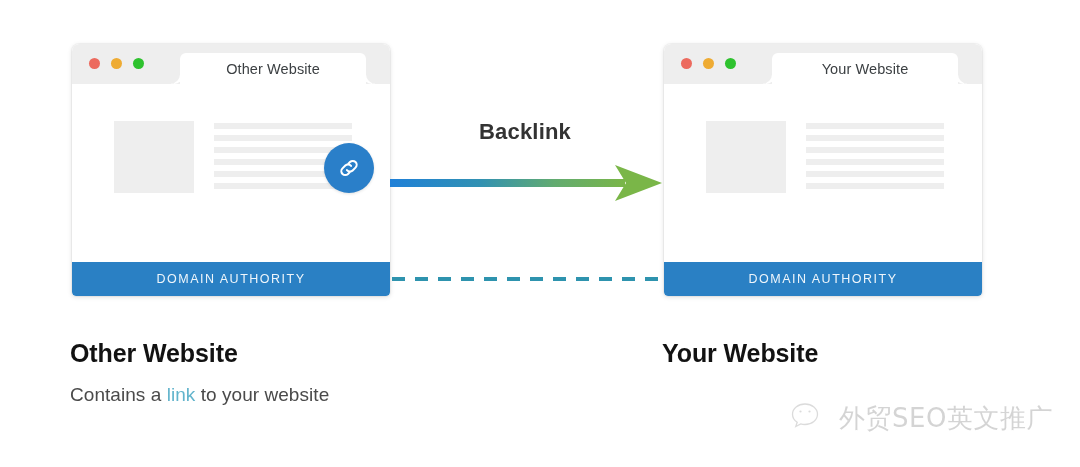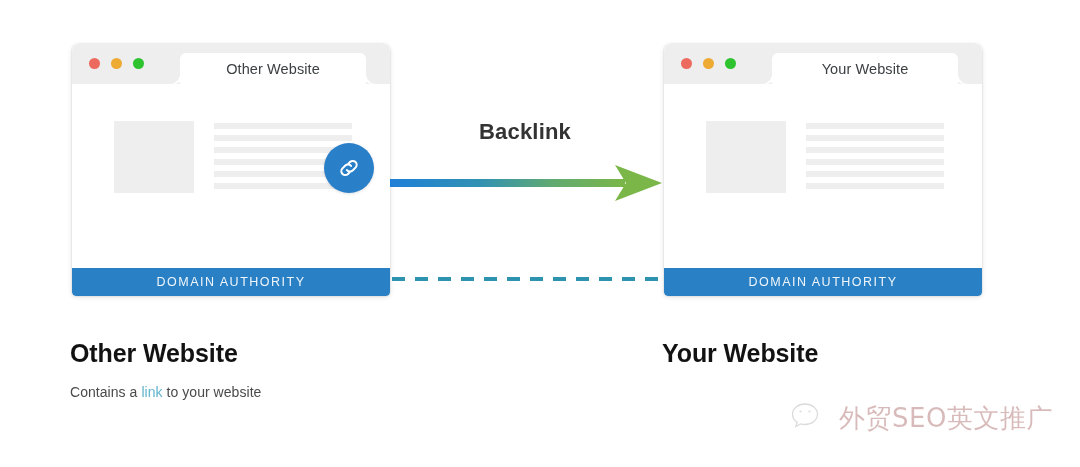--- a/index.html
+++ b/index.html
@@ -138,21 +138,21 @@
     justify-content: center;
     box-shadow: 0 1px 3px rgba(0,0,0,0.12);
   }
   .link-badge svg { display: block; }
 
   .authority-bar {
     position: absolute;
     left: 0;
     bottom: 0;
     width: 100%;
-    height: 28px;
+    height: 34px;
     background: #2a80c4;
     display: flex;
     align-items: center;
     justify-content: center;
     border-radius: 0 0 4px 4px;
   }
   .authority-text {
     color: #eef5fb;
     font-size: 12.5px;
     letter-spacing: 1.5px;
@@ -202,42 +202,42 @@
 
   .caption-title {
     font-size: 25px;
     font-weight: bold;
     color: #121212;
     letter-spacing: -0.1px;
     line-height: 1.1;
   }
   .caption-sub {
     margin-top: 16px;
-    font-size: 14px;
+    font-size: 19px;
     color: #4a4a4a;
     letter-spacing: 0.05px;
     white-space: nowrap;
   }
   .hl-blue  { color: #62b4cc; }
   .hl-green { color: #55ab4d; }
 
   
   .watermark {
     position: absolute;
     left: 790px;
     top: 400px;
     display: flex;
     align-items: center;
     gap: 9px;
     opacity: 0.30;
     pointer-events: none;
   }
   .wm-text {
     font-size: 26px;
-    color: #7f1d1d;
+    color: #737373;
     letter-spacing: 0.5px;
     white-space: nowrap;
     font-family: "DejaVu Sans", sans-serif;
   }
   .wm-icon { flex: 0 0 auto; }
 </style>
 </head>
 <body>
 
 <div class="stage">

